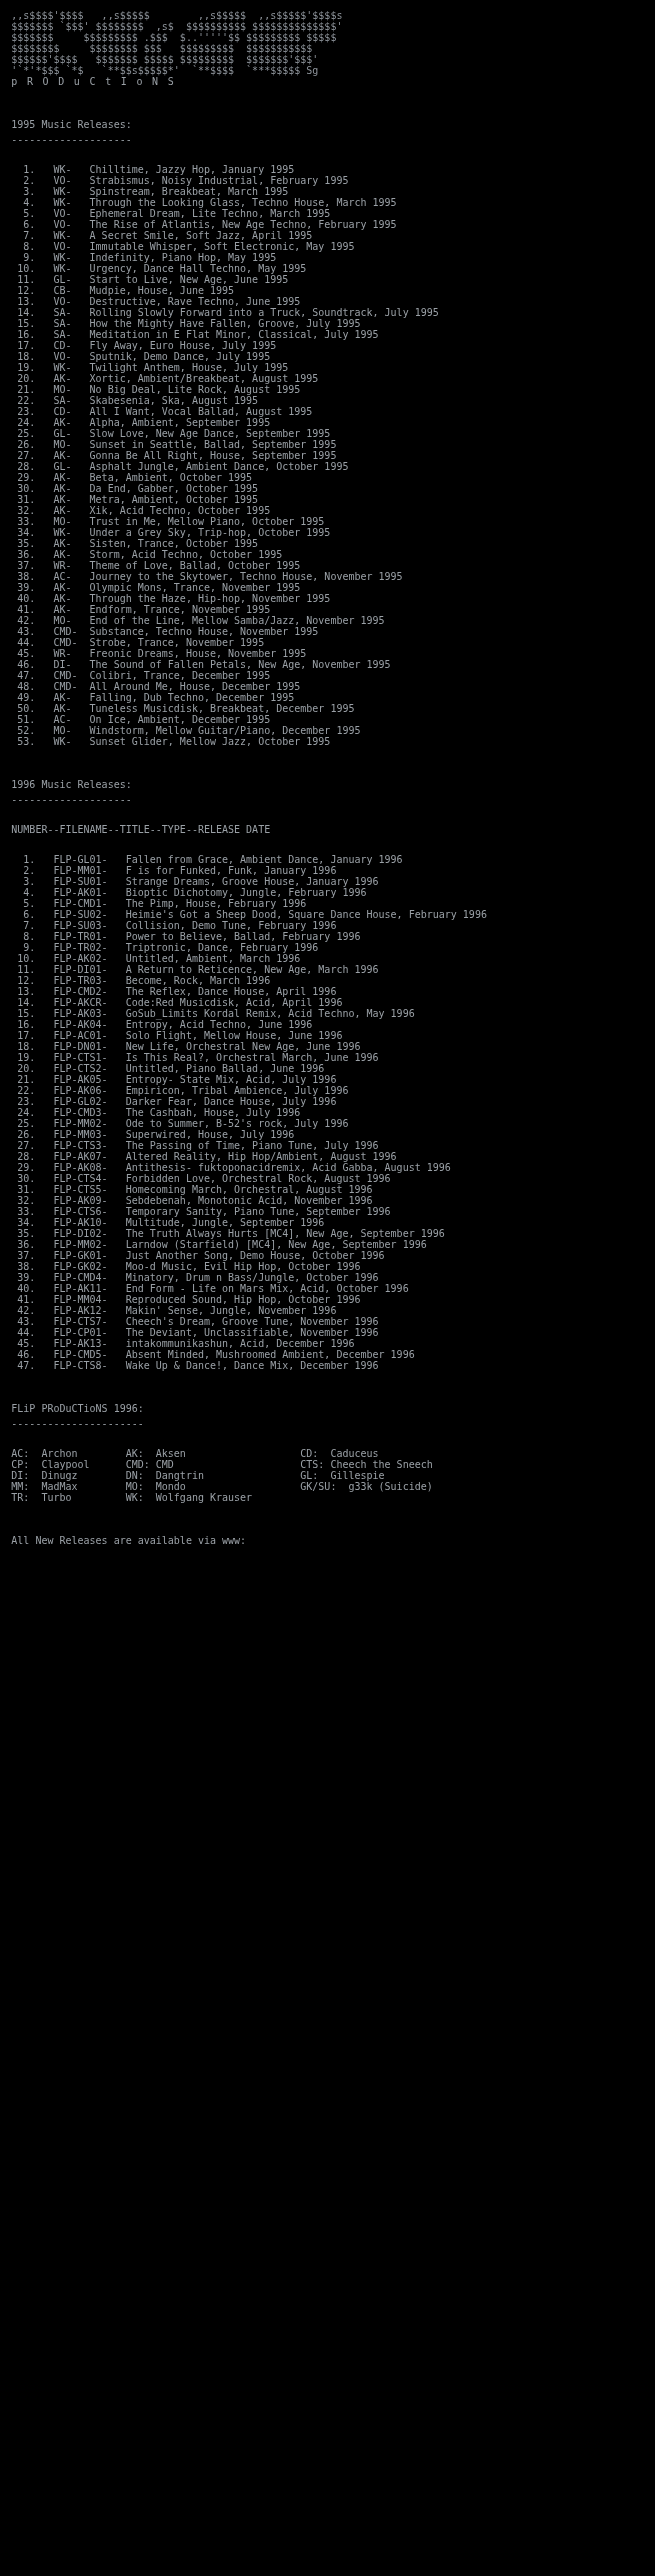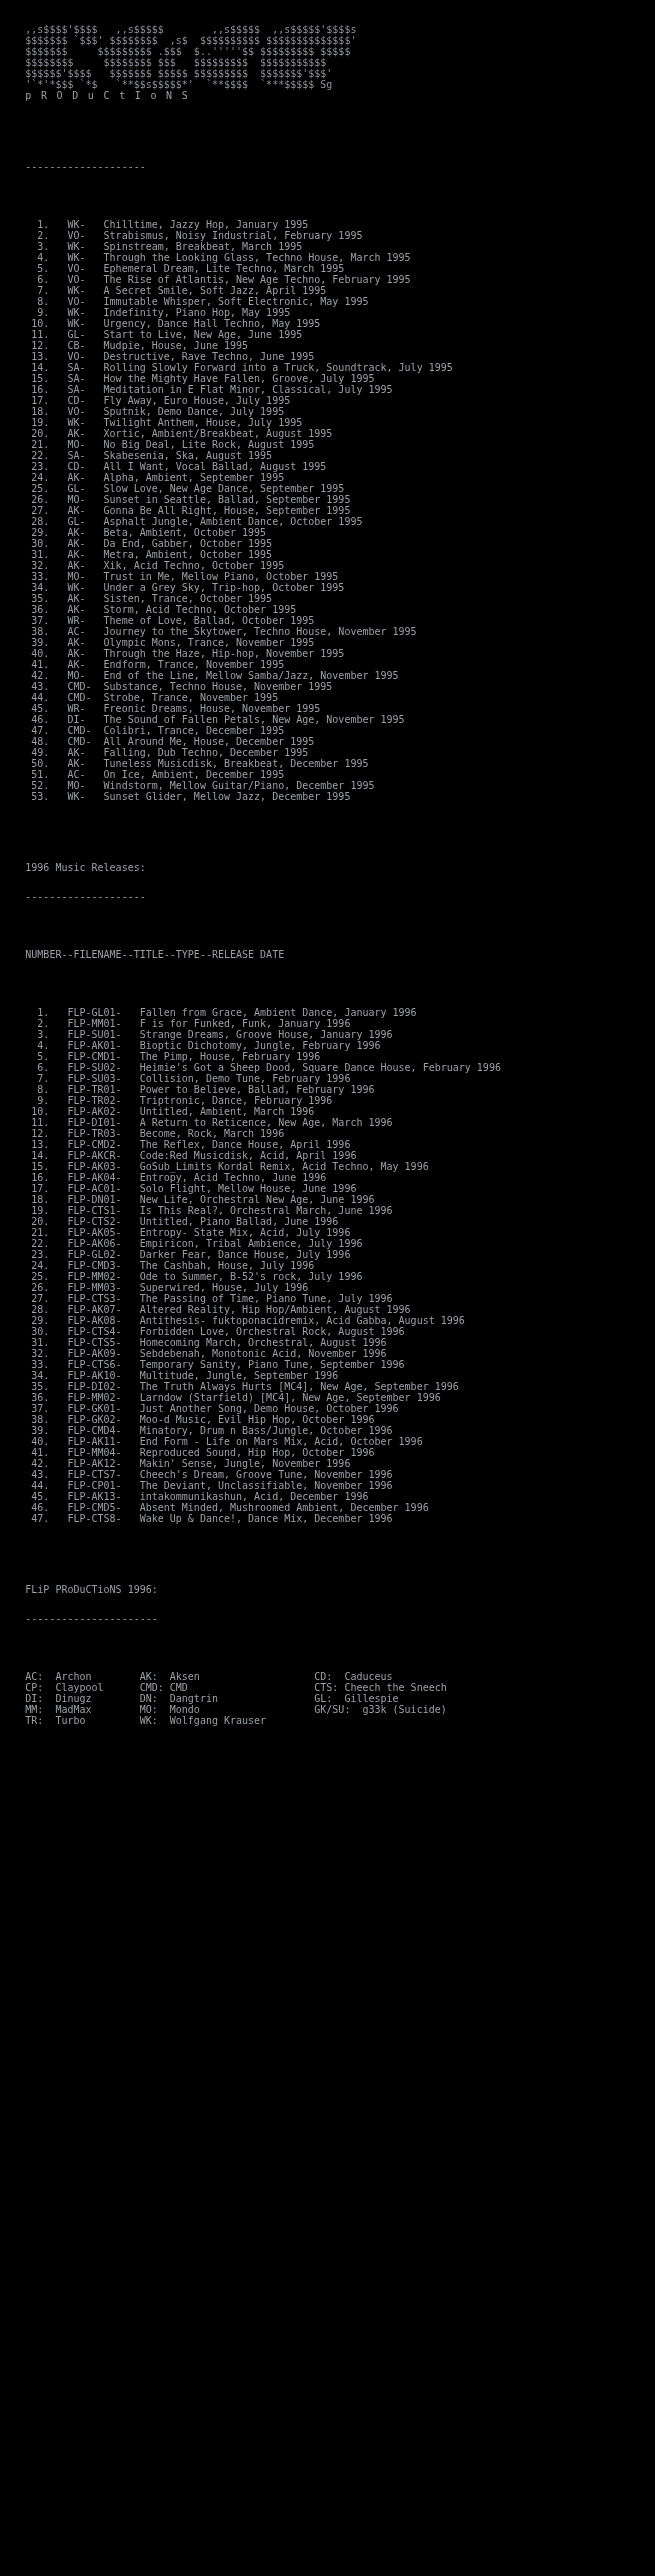--- a/index.html
+++ b/index.html
@@ -15,21 +15,21 @@
     line-height: 12px;
   }
   .page {
     width: 656px;
     min-height: 2576px;
     padding: 5.5px 7.3px 9px 7.3px;
     box-sizing: border-box;
     background: #000000;
   }
   pre {
-    margin: 18px;
+    margin: 4px;
     padding: 0;
     font-family: "DejaVu Sans Mono", "Liberation Mono", monospace;
     font-size: 10px;
     line-height: 11px;
     white-space: pre;
     color: #8d939a;
   }
   .ascii-logo {
     color: #8e949b;
     font-size: 10px;
@@ -71,20 +71,21 @@
   <pre class="ascii-logo"><span>,,s$$$$'$$$$   ,,s$$$$$        ,,s$$$$$  ,,s$$$$$'$$$$s</span>
 <span>$$$$$$$ `$$$' $$$$$$$$  ,s$  $$$$$$$$$$ $$$$$$$$$$$$$$'</span>
 <span>$$$$$$$     $$$$$$$$$ .$$$  $..'''''$$ $$$$$$$$$ $$$$$</span>
 <span>$$$$$$$$     $$$$$$$$ $$$   $$$$$$$$$  $$$$$$$$$$$</span>
 <span>$$$$$$'$$$$   $$$$$$$ $$$$$ $$$$$$$$$  $$$$$$$'$$$'</span>
 <span>'`*'*$$$ `*$   `**$$s$$$$$*'  `**$$$$  `***$$$$$ Sg</span>
 <span class="logo-sub">p R O D u C t I o N S</span></pre>
 
   <div class="spacer-26"></div>
 
+  <pre class="section-title">1995 Music Releases:</pre>
   <pre class="rule">--------------------</pre>
   <div class="spacer-12"></div>
 
   <pre class="list-line"><span>  1.   WK-   Chilltime, Jazzy Hop, January 1995</span>
 <span>  2.   VO-   Strabismus, Noisy Industrial, February 1995</span>
 <span>  3.   WK-   Spinstream, Breakbeat, March 1995</span>
 <span>  4.   WK-   Through the Looking Glass, Techno House, March 1995</span>
 <span>  5.   VO-   Ephemeral Dream, Lite Techno, March 1995</span>
 <span>  6.   VO-   The Rise of Atlantis, New Age Techno, February 1995</span>
 <span>  7.   WK-   A Secret Smile, Soft Jazz, April 1995</span>
@@ -126,21 +127,21 @@
 <span> 43.   CMD-  Substance, Techno House, November 1995</span>
 <span> 44.   CMD-  Strobe, Trance, November 1995</span>
 <span> 45.   WR-   Freonic Dreams, House, November 1995</span>
 <span> 46.   DI-   The Sound of Fallen Petals, New Age, November 1995</span>
 <span> 47.   CMD-  Colibri, Trance, December 1995</span>
 <span> 48.   CMD-  All Around Me, House, December 1995</span>
 <span> 49.   AK-   Falling, Dub Techno, December 1995</span>
 <span> 50.   AK-   Tuneless Musicdisk, Breakbeat, December 1995</span>
 <span> 51.   AC-   On Ice, Ambient, December 1995</span>
 <span> 52.   MO-   Windstorm, Mellow Guitar/Piano, December 1995</span>
-<span> 53.   WK-   Sunset Glider, Mellow Jazz, December 1995</span></pre>
+<span> 53.   WK-   Sunset Glider, Mellow Jazz, October 1995</span></pre>
 
   <div class="spacer-26"></div>
 
   <pre class="section-title">1996 Music Releases:</pre>
   <pre class="rule">--------------------</pre>
   <div class="spacer-12"></div>
   <pre class="hdr-line">NUMBER--FILENAME--TITLE--TYPE--RELEASE DATE</pre>
   <div class="spacer-12"></div>
 
   <pre class="list-line"><span>  1.   FLP-GL01-   Fallen from Grace, Ambient Dance, January 1996</span>
@@ -198,18 +199,19 @@
   <div class="spacer-12"></div>
 
   <pre class="list-line"><span>AC:  Archon        AK:  Aksen                   CD:  Caduceus</span>
 <span>CP:  Claypool      CMD: CMD                     CTS: Cheech the Sneech</span>
 <span>DI:  Dinugz        DN:  Dangtrin                GL:  Gillespie</span>
 <span>MM:  MadMax        MO:  Mondo                   GK/SU:  g33k (Suicide)</span>
 <span>TR:  Turbo         WK:  Wolfgang Krauser</span></pre>
 
   <div class="spacer-26"></div>
 
+  <pre class="bottom-note">All New Releases are available via www:</pre>
 
   <div class="spacer-20"></div>
 
 
 </div>
 
 
 </body></html>

